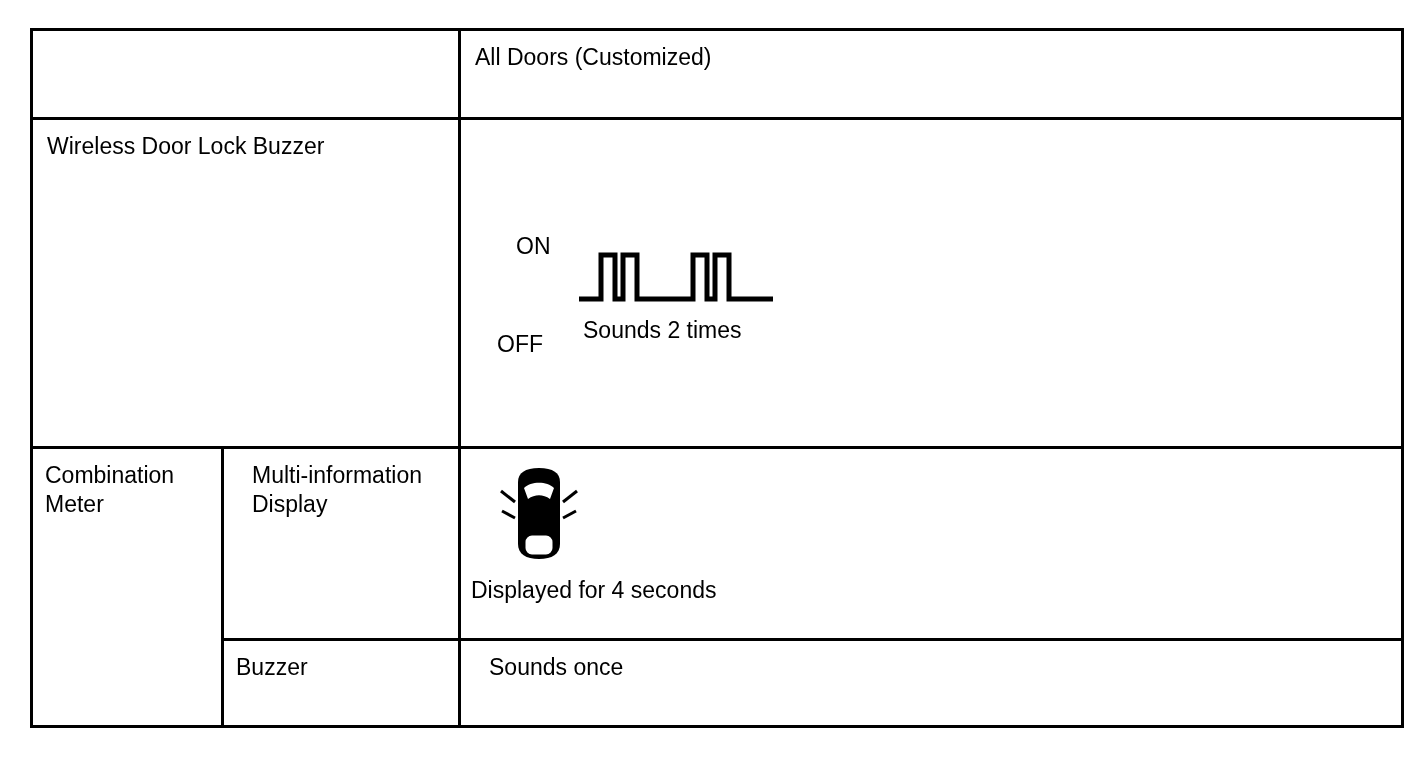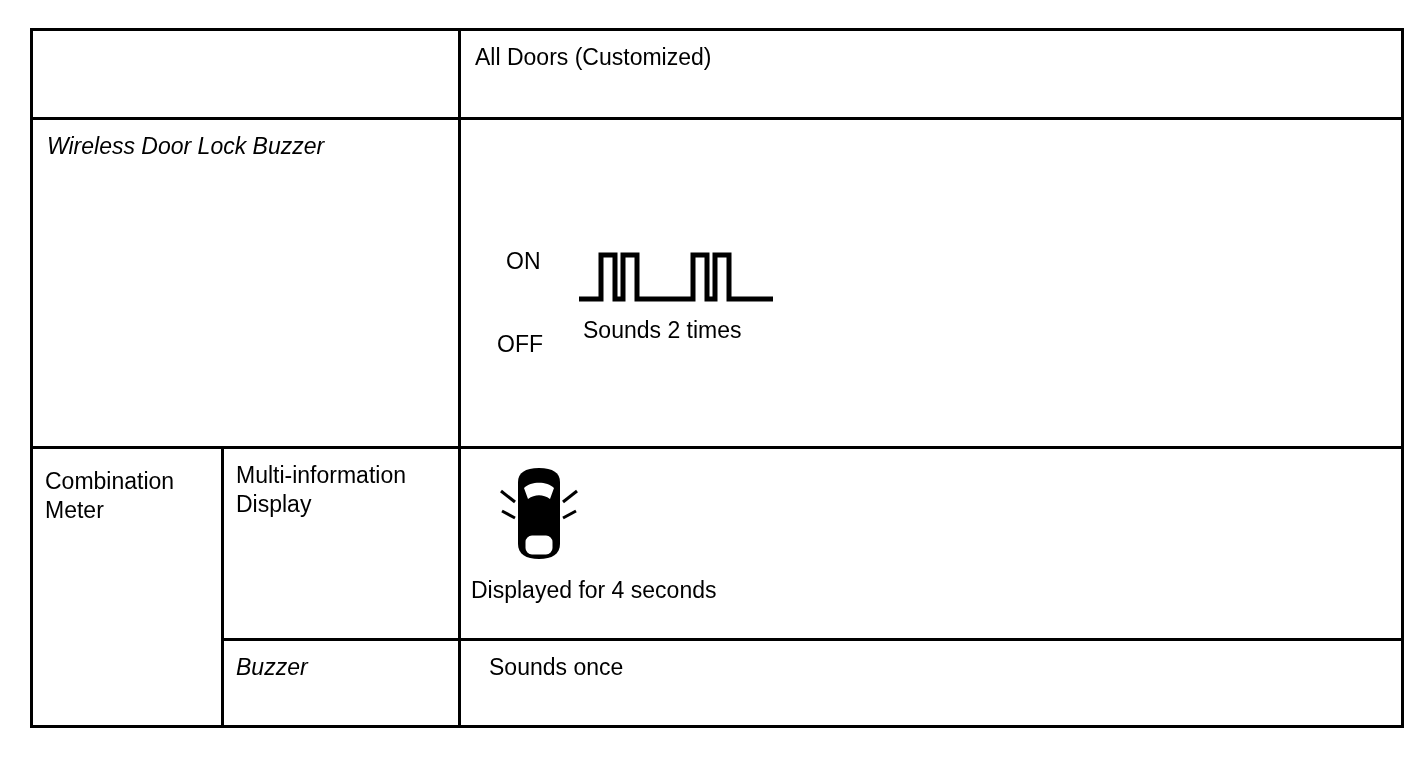--- a/index.html
+++ b/index.html
@@ -32,36 +32,36 @@
   .h-3 { left: 188px; top: 607px; width: 1180px; height: 3px; }
 
   .cell { position: absolute; }
 
   .header-corner { left: 0; top: 0; width: 425px; height: 86px; }
   .header-corner svg { position: absolute; left: 0; top: 0; }
   .corner-label { position: absolute; right: 15px; top: 12px; }
 
   .header-value { left: 428px; top: 0; width: 972px; height: 86px; padding: 12px 14px; }
 
-  .wireless-label { left: 0; top: 89px; width: 425px; height: 276px; padding: 12px 14px; font-style: italic; }
+  .wireless-label { left: 0; top: 89px; width: 425px; height: 276px; padding: 12px 14px; }
   .wireless-value { left: 428px; top: 89px; width: 940px; height: 326px; }
 
   .waveform-group { position: absolute; left: 36px; top: 112px; width: 340px; height: 150px; }
-  .wf-on  { position: absolute; left: 9px; top: 0; margin-top: 15px; }
+  .wf-on  { position: absolute; left: 19px; top: 0; }
   .wf-off { position: absolute; left: 0;  top: 58px; margin-top: 40px; }
   .wf-svg { position: absolute; left: 80px; top: 15px; }
   .wf-caption { position: absolute; left: 86px; top: 84px; }
 
-  .comb-meter { left: 0; top: 418px; width: 188px; height: 276px; padding: 12px 12px; margin-top: 6px; }
-  .multi-info-label { left: 191px; top: 418px; width: 234px; height: 215px; padding: 12px 12px; }
+  .comb-meter { left: 0; top: 418px; width: 188px; height: 276px; padding: 12px 12px; }
+  .multi-info-label { left: 191px; top: 418px; width: 234px; height: 215px; padding: 12px 28px; }
   .multi-info-value { left: 428px; top: 423px; width: 1068px; height: 189px; }
   .car-icon { position: absolute; left: 38px; top: 8px; }
   .display-caption { position: absolute; left: 10px; top: 122px; }
 
-  .buzzer-label { left: 191px; top: 610px; width: 272px; height: 84px; padding: 12px 12px; font-style: italic; }
+  .buzzer-label { left: 191px; top: 610px; width: 272px; height: 84px; padding: 12px 12px; }
   .buzzer-value { left: 428px; top: 610px; width: 940px; height: 84px; padding: 12px 28px; }
 </style>
 </head>
 <body>
 
 <div class="page">
   <div class="table">
 
     <div class="vline v-main"></div>
     <div class="vline v-sub"></div>

